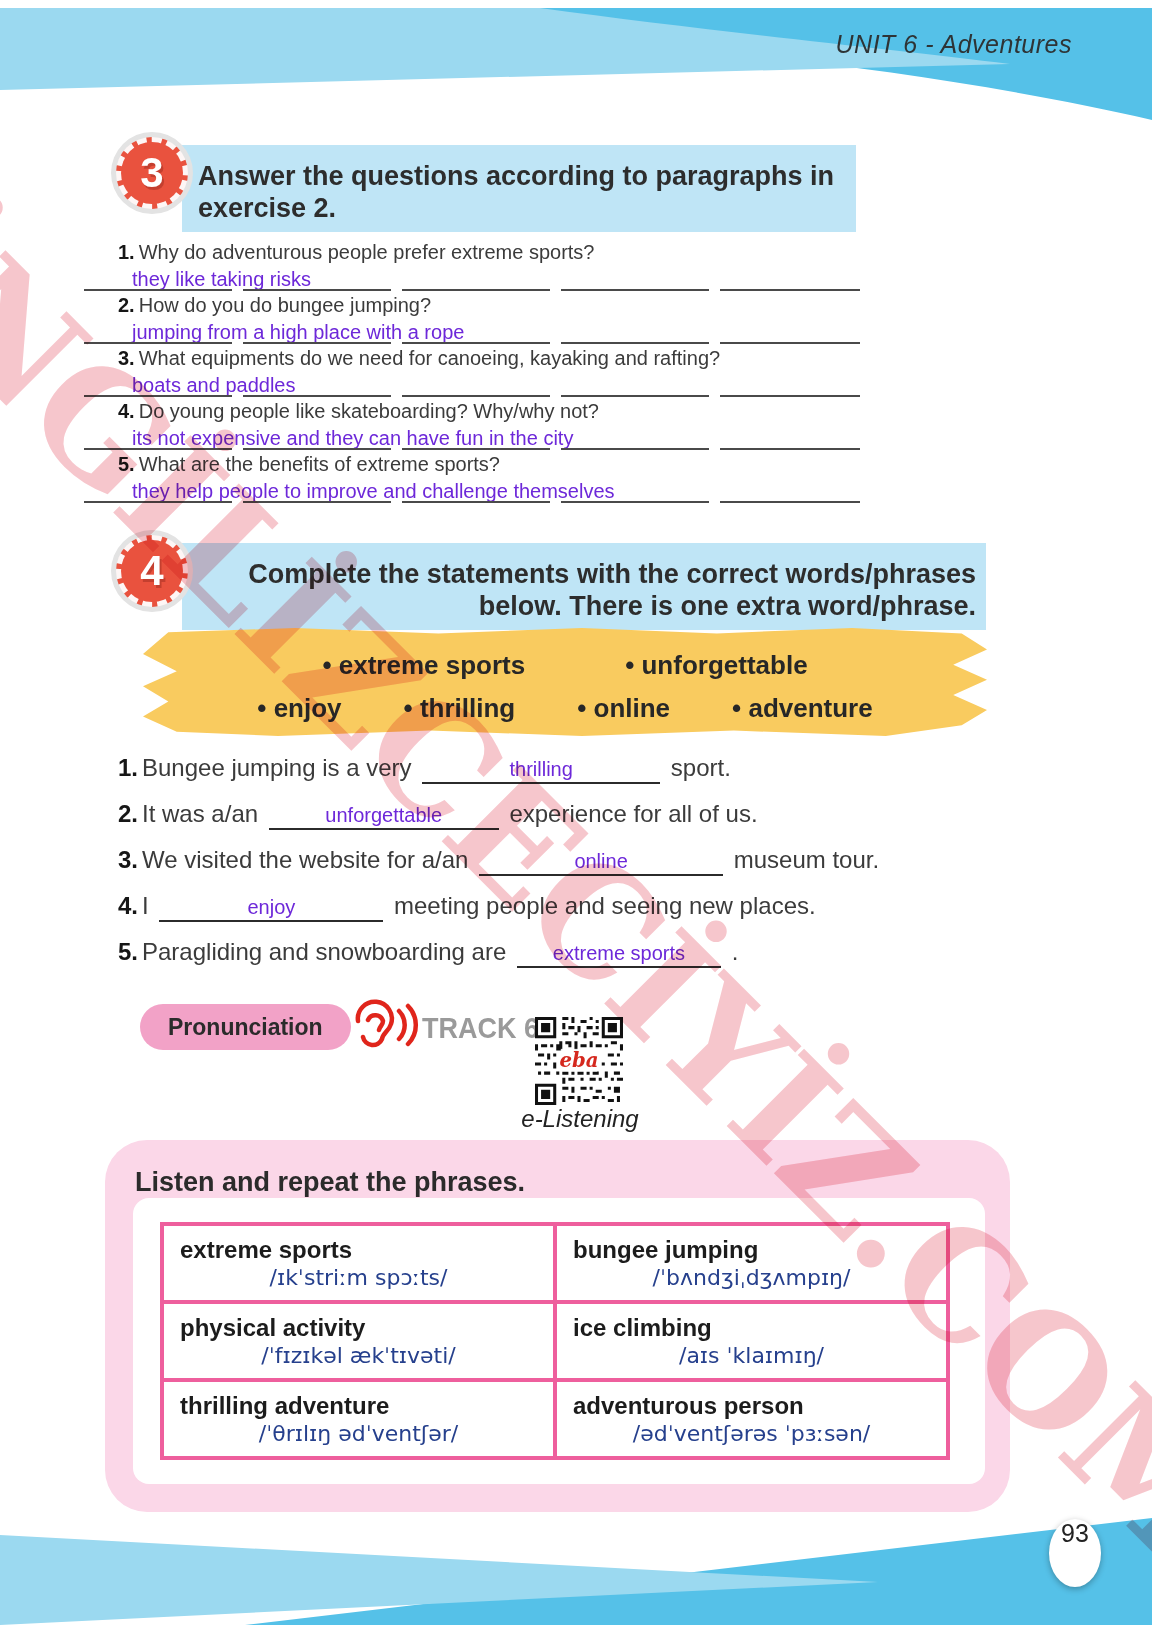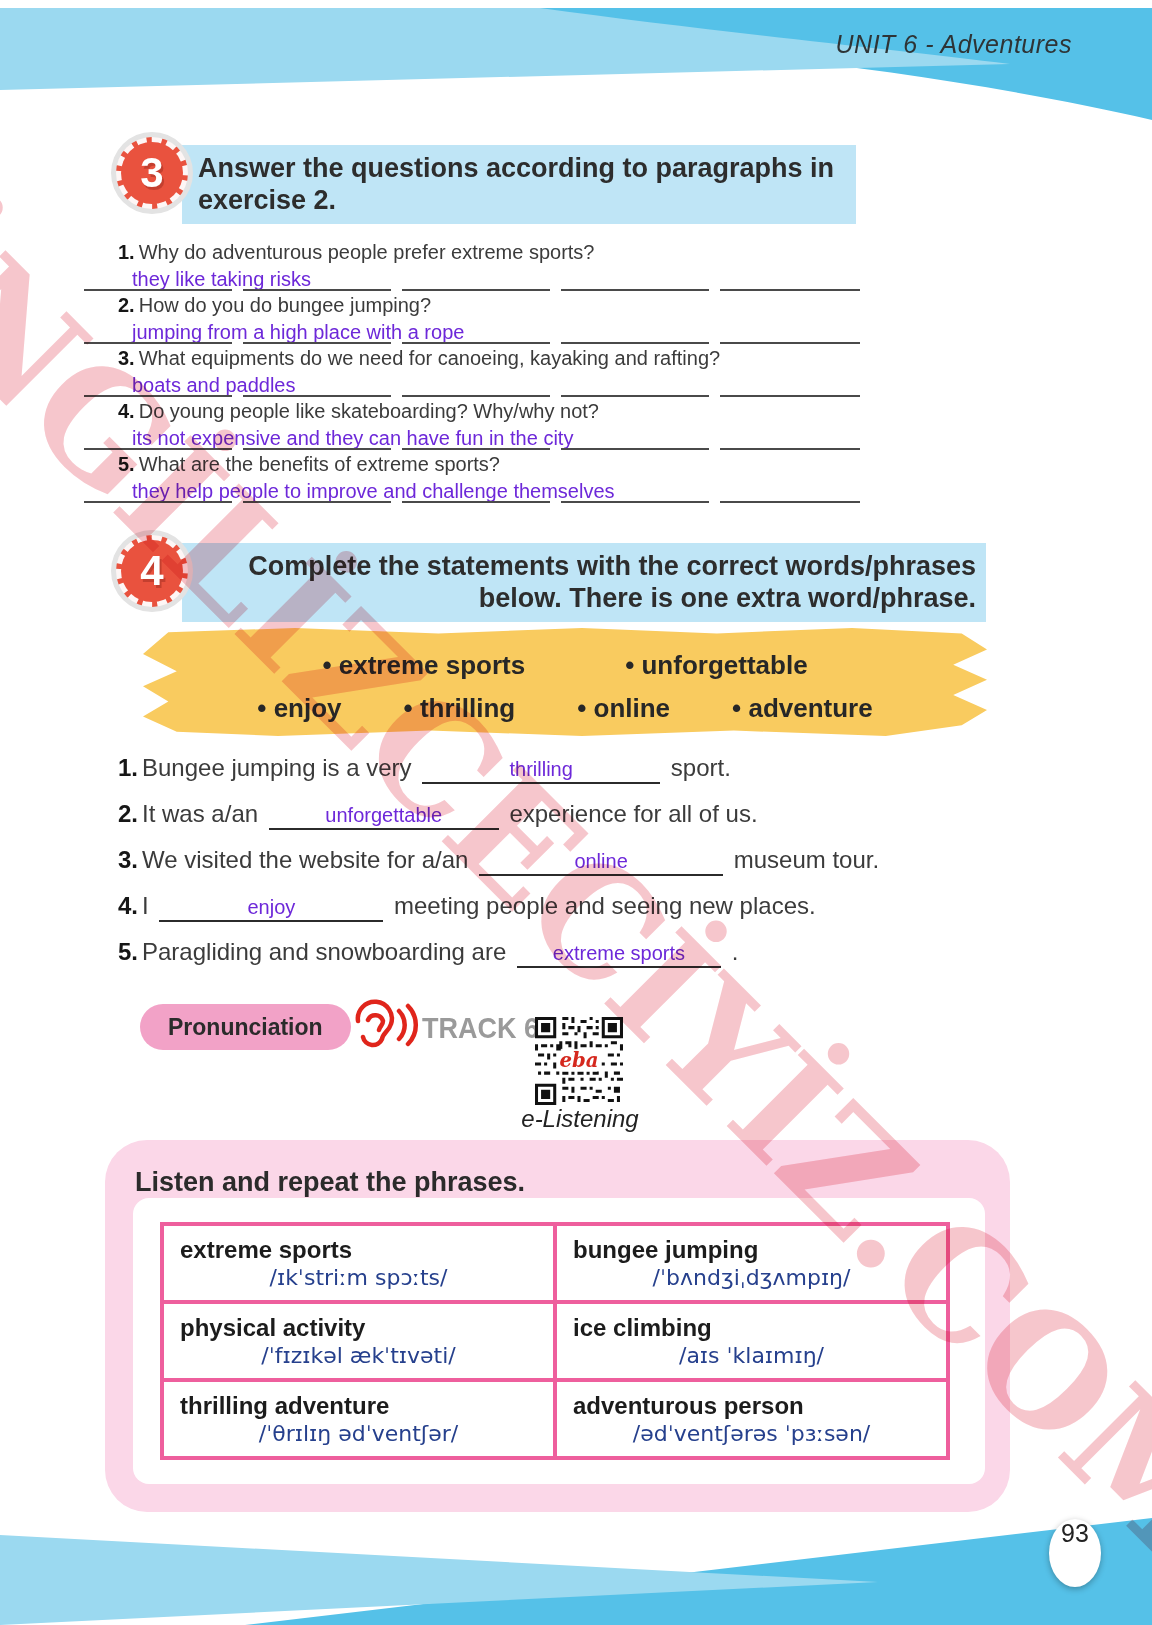--- a/index.html
+++ b/index.html
@@ -15,21 +15,21 @@
              border-radius:50%;box-shadow:0 2px 6px rgba(0,0,0,.3);display:flex;
              justify-content:center;font-weight:normal;font-size:25px;color:#222;z-index:2;}
 
   
   .badge{position:absolute;width:72px;height:72px;border-radius:50%;background:#e9523e;
          border:5px dashed rgba(255,255,255,.95);box-shadow:0 0 0 5px #e3e3e3;z-index:2;
          display:flex;align-items:center;justify-content:center;box-sizing:border-box;}
   .badge span{color:#fff;font-weight:bold;font-size:42px;text-shadow:2px 3px 0 rgba(130,30,20,.35);}
   .badge3{left:116px;top:137px;}
   .badge4{left:116px;top:535px;}
-  .ex-bar{position:absolute;background:#bfe5f6;padding:8px 10px 7px 16px;font-weight:bold;
+  .ex-bar{position:absolute;background:#bfe5f6;padding:16px 10px 7px 16px;font-weight:bold;
           font-size:27px;line-height:1.18;color:#2d2d2d;z-index:1;box-sizing:border-box;}
   .ex3-bar{left:182px;top:145px;width:674px;}
   .ex4-bar{left:182px;top:543px;width:804px;text-align:right;}
 
   
   .qa-list{position:absolute;left:84px;top:238px;width:776px;z-index:1;}
   .qa{height:53px;}
   .q{padding-left:34px;font-size:20px;line-height:28px;color:#3b3b3b;}
   .q b{color:#161616;margin-right:4px;}
   .ans{position:relative;height:25px;padding-left:48px;}

